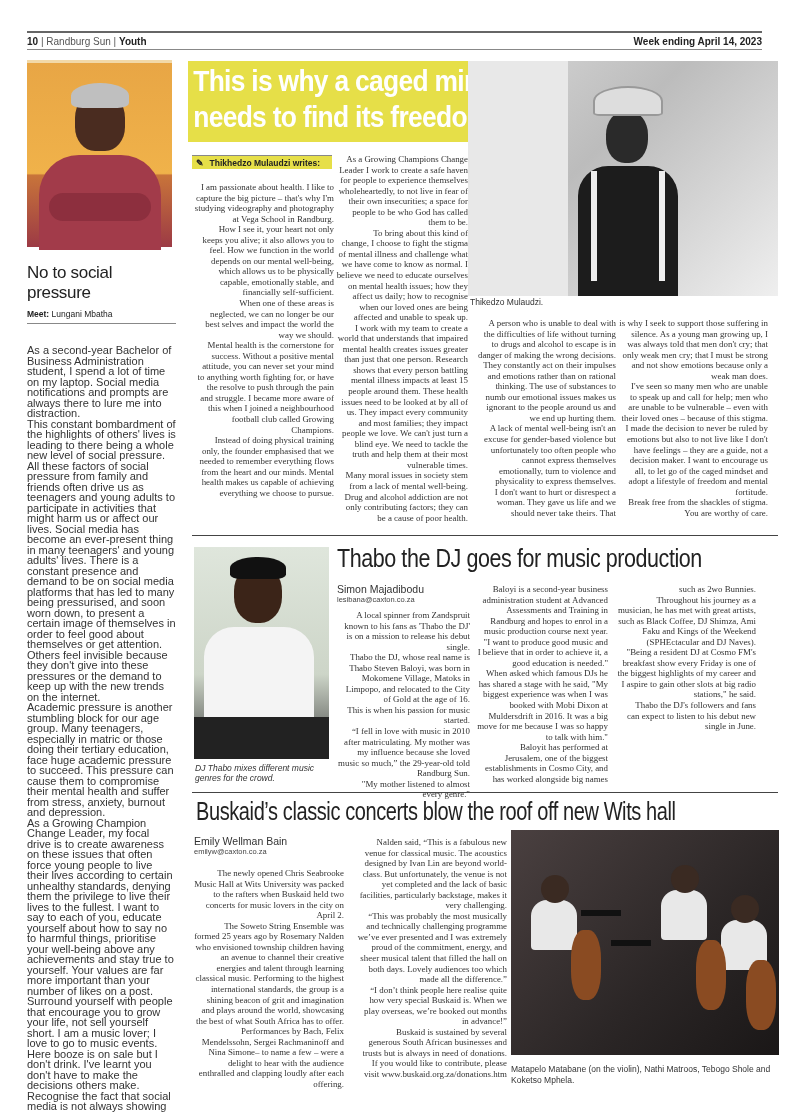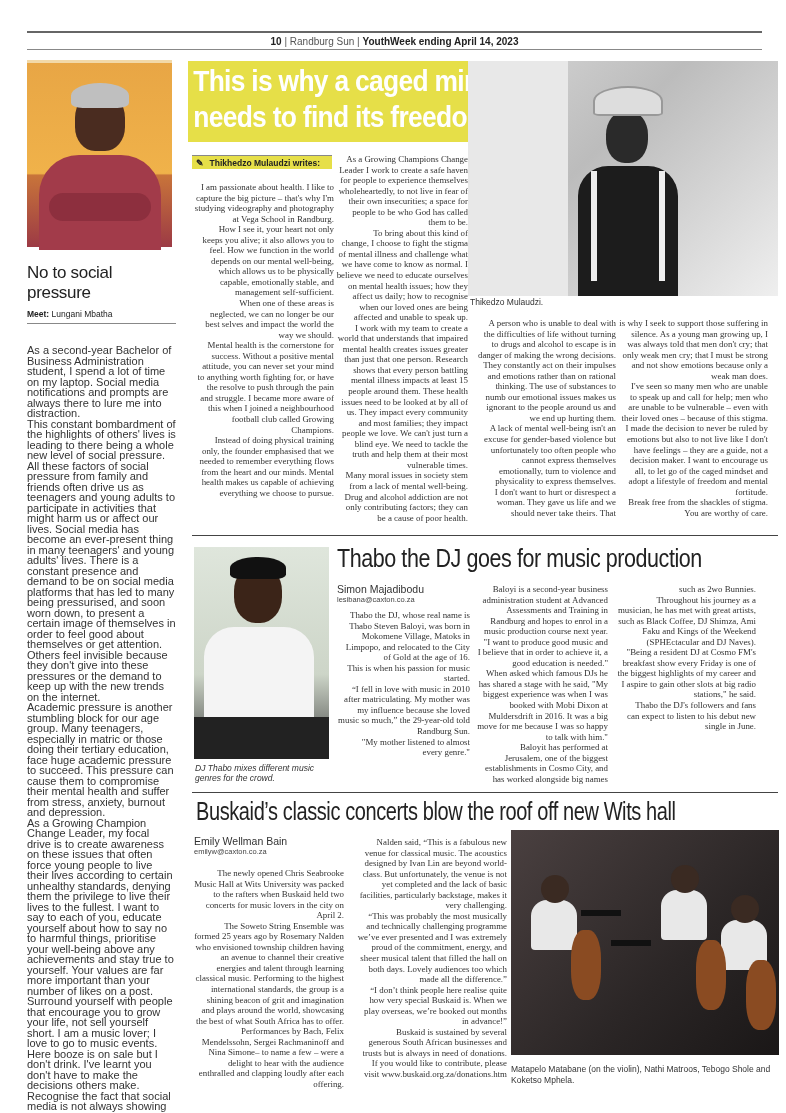--- a/index.html
+++ b/index.html
@@ -1,19 +1,19 @@
 <!DOCTYPE html>
 <html><head>
 <meta charset="utf-8">
 <style>
   * { box-sizing: border-box; margin: 0; padding: 0; }
   html, body { width: 786px; height: 1113px; background: #fff; overflow: hidden; }
   body { position: relative; font-family: "Liberation Serif", serif; color: #222; }
 
-  .topbar { position: absolute; left: 27px; top: 31px; width: 735px; height: 19px; border-top: 2px solid #666; border-bottom: 1px solid #888; font-family: "Liberation Sans", sans-serif; font-size: 10px; display: flex; justify-content: center; align-items: center; padding: 0 0; }
+  .topbar { position: absolute; left: 27px; top: 31px; width: 735px; height: 19px; border-top: 2px solid #666; border-bottom: 1px solid #888; font-family: "Liberation Sans", sans-serif; font-size: 10px; display: flex; justify-content: space-between; align-items: center; padding: 0 0; }
   .topbar b { font-weight: bold; }
   .topbar .left span { color: #555; }
 
   .sidebar { position: absolute; left: 27px; top: 60px; width: 149px; }
   .sidebar-photo { width: 145px; height: 187px; background: linear-gradient(180deg, #e8a645 0%, #f0b24a 60%, #c8743a 61%, #9c3a45 100%); position: relative; border-top: 3px solid #f2d9a8; }
   .sidebar-photo .head { position: absolute; left: 48px; top: 28px; width: 50px; height: 60px; background: #4a2c20; border-radius: 45% 45% 40% 40%; }
   .sidebar-photo .hat { position: absolute; left: 44px; top: 20px; width: 58px; height: 25px; background: #bfbfbf; border-radius: 50% 50% 20% 20%; }
   .sidebar-photo .body { position: absolute; left: 12px; top: 92px; width: 122px; height: 95px; background: #a23b4a; border-radius: 40px 40px 0 0; }
   .sidebar-photo .arms { position: absolute; left: 22px; top: 130px; width: 102px; height: 28px; background: #8d2f3e; border-radius: 14px; }
   .side-title { font-family: "Liberation Sans", sans-serif; font-size: 17px; color: #222; margin-top: 16px; letter-spacing: -0.3px; }
@@ -119,21 +119,21 @@
 </div>
 <div class="hero-caption">Thikedzo Mulaudzi.</div>
 
 <div class="byline-box">
   <span class="pencil">✎</span>
   <span>Thikhedzo Mulaudzi writes:</span>
 </div>
 
 <div class="col" style="left:194px; top:182px; width:140px;">
   <p class="noindent">I am passionate about health. I like to capture the big picture – that's why I'm studying videography and photography at Vega School in Randburg.</p>
-  <p>How I see it, your heart not only keeps you alive; it also allows you to feel. How we function in the world depends on our mental well-being, which allows us to be physically capable, emotionally stable, and management self-sufficient.</p>
+  <p>How I see it, your heart not only keeps you alive; it also allows you to feel. How we function in the world depends on our mental well-being, which allows us to be physically capable, emotionally stable, and financially self-sufficient.</p>
   <p>When one of these areas is neglected, we can no longer be our best selves and impact the world the way we should.</p>
   <p>Mental health is the cornerstone for success. Without a positive mental attitude, you can never set your mind to anything worth fighting for, or have the resolve to push through the pain and struggle. I became more aware of this when I joined a neighbourhood football club called Growing Champions.</p>
   <p>Instead of doing physical training only, the founder emphasised that we needed to remember everything flows from the heart and our minds. Mental health makes us capable of achieving everything we choose to pursue.</p>
 </div>
 
 <div class="col" style="left:336px; top:154px; width:132px;">
   <p>As a Growing Champions Change Leader I work to create a safe haven for people to experience themselves wholeheartedly, to not live in fear of their own insecurities; a space for people to be who God has called them to be.</p>
   <p>To bring about this kind of change, I choose to fight the stigma of mental illness and challenge what we have come to know as normal. I believe we need to educate ourselves on mental health issues; how they affect us daily; how to recognise when our loved ones are being affected and unable to speak up.</p>
   <p>I work with my team to create a world that understands that impaired mental health creates issues greater than just that one person. Research shows that every person battling mental illness impacts at least 15 people around them. These health issues need to be looked at by all of us. They impact every community and most families; they impact people we love. We can't just turn a blind eye. We need to tackle the truth and help them at their most vulnerable times.</p>
   <p>Many moral issues in society stem from a lack of mental well-being. Drug and alcohol addiction are not only contributing factors; they can be a cause of poor health.</p>
@@ -162,20 +162,21 @@
 <div class="thabo-caption">DJ Thabo mixes different music genres for the crowd.</div>
 
 <div class="headline2">Thabo the DJ goes for music production</div>
 
 <div class="author" style="left:337px; top:583px;">
   <div class="name">Simon Majadibodu</div>
   <div class="email">lesibana@caxton.co.za</div>
 </div>
 
 <div class="col" style="left:337px; top:610px; width:133px;">
+  <p class="noindent">A local spinner from Zandspruit known to his fans as 'Thabo the DJ' is on a mission to release his debut single.</p>
   <p>Thabo the DJ, whose real name is Thabo Steven Baloyi, was born in Mokomene Village, Matoks in Limpopo, and relocated to the City of Gold at the age of 16.</p>
   <p>This is when his passion for music started.</p>
   <p>“I fell in love with music in 2010 after matriculating. My mother was my influence because she loved music so much,” the 29-year-old told Randburg Sun.</p>
   <p>"My mother listened to almost every genre."</p>
 </div>
 
 <div class="col" style="left:475px; top:584px; width:133px;">
   <p>Baloyi is a second-year business administration student at Advanced Assessments and Training in Randburg and hopes to enrol in a music production course next year.</p>
   <p>"I want to produce good music and I believe that in order to achieve it, a good education is needed."</p>
   <p>When asked which famous DJs he has shared a stage with he said, "My biggest experience was when I was booked with Mobi Dixon at Muldersdrift in 2016. It was a big move for me because I was so happy to talk with him."</p>

